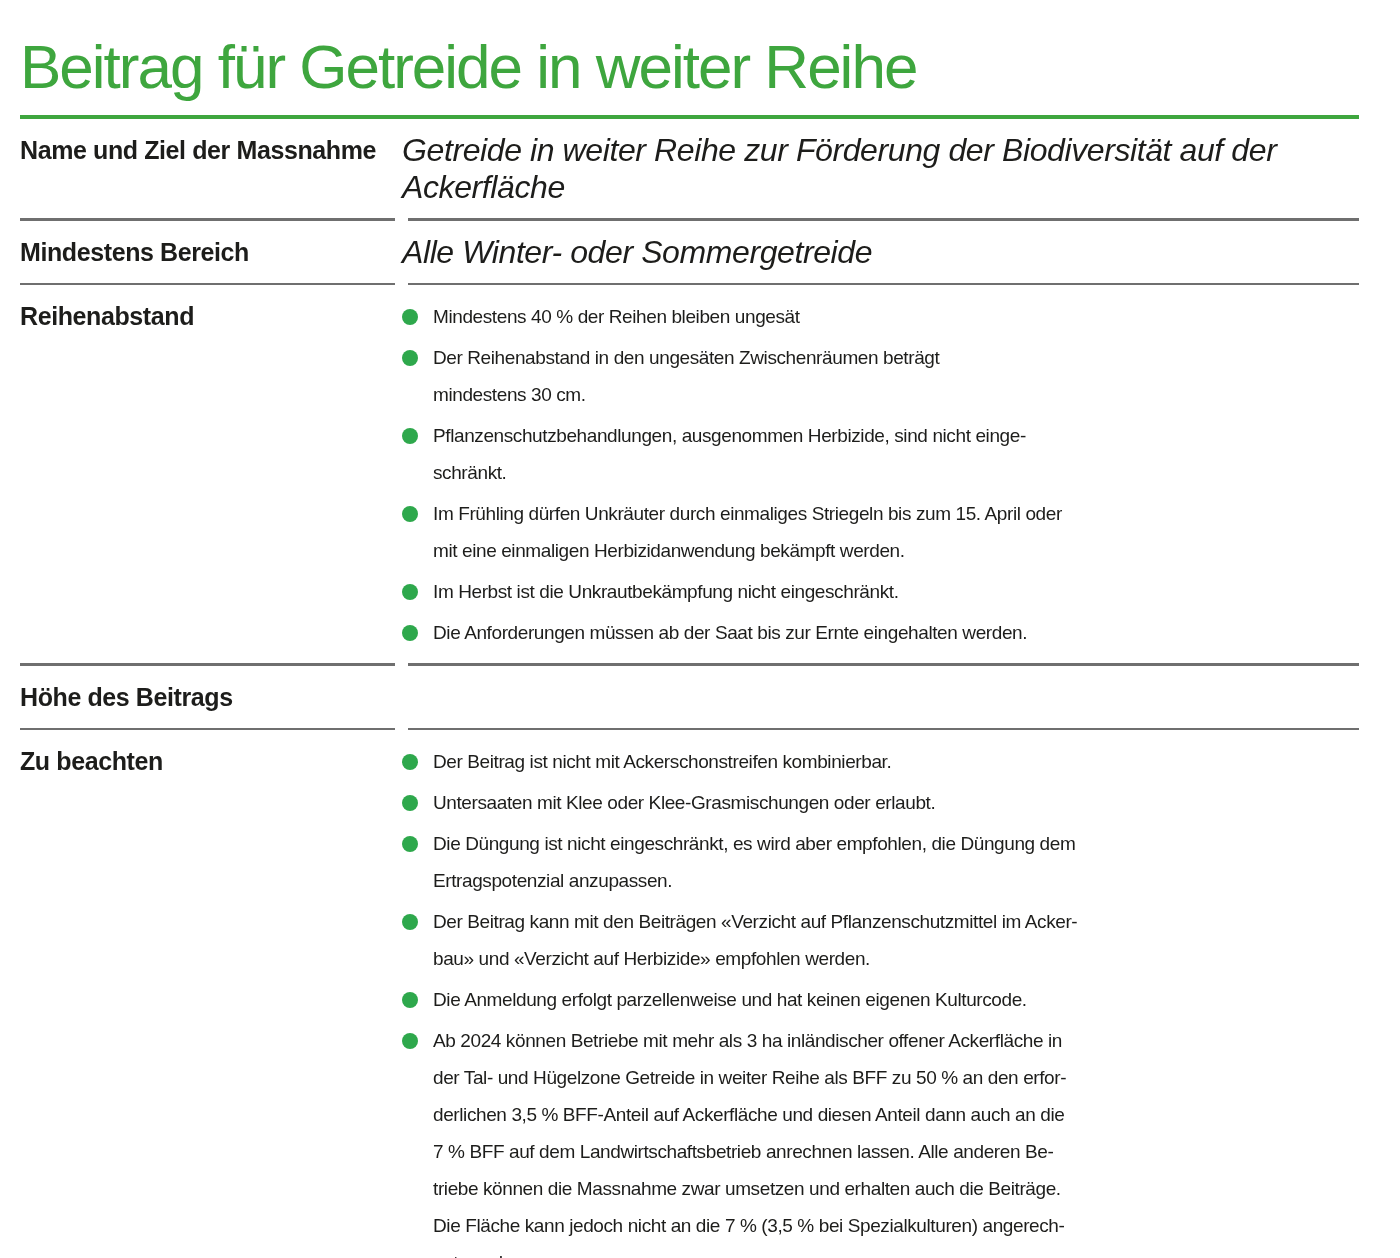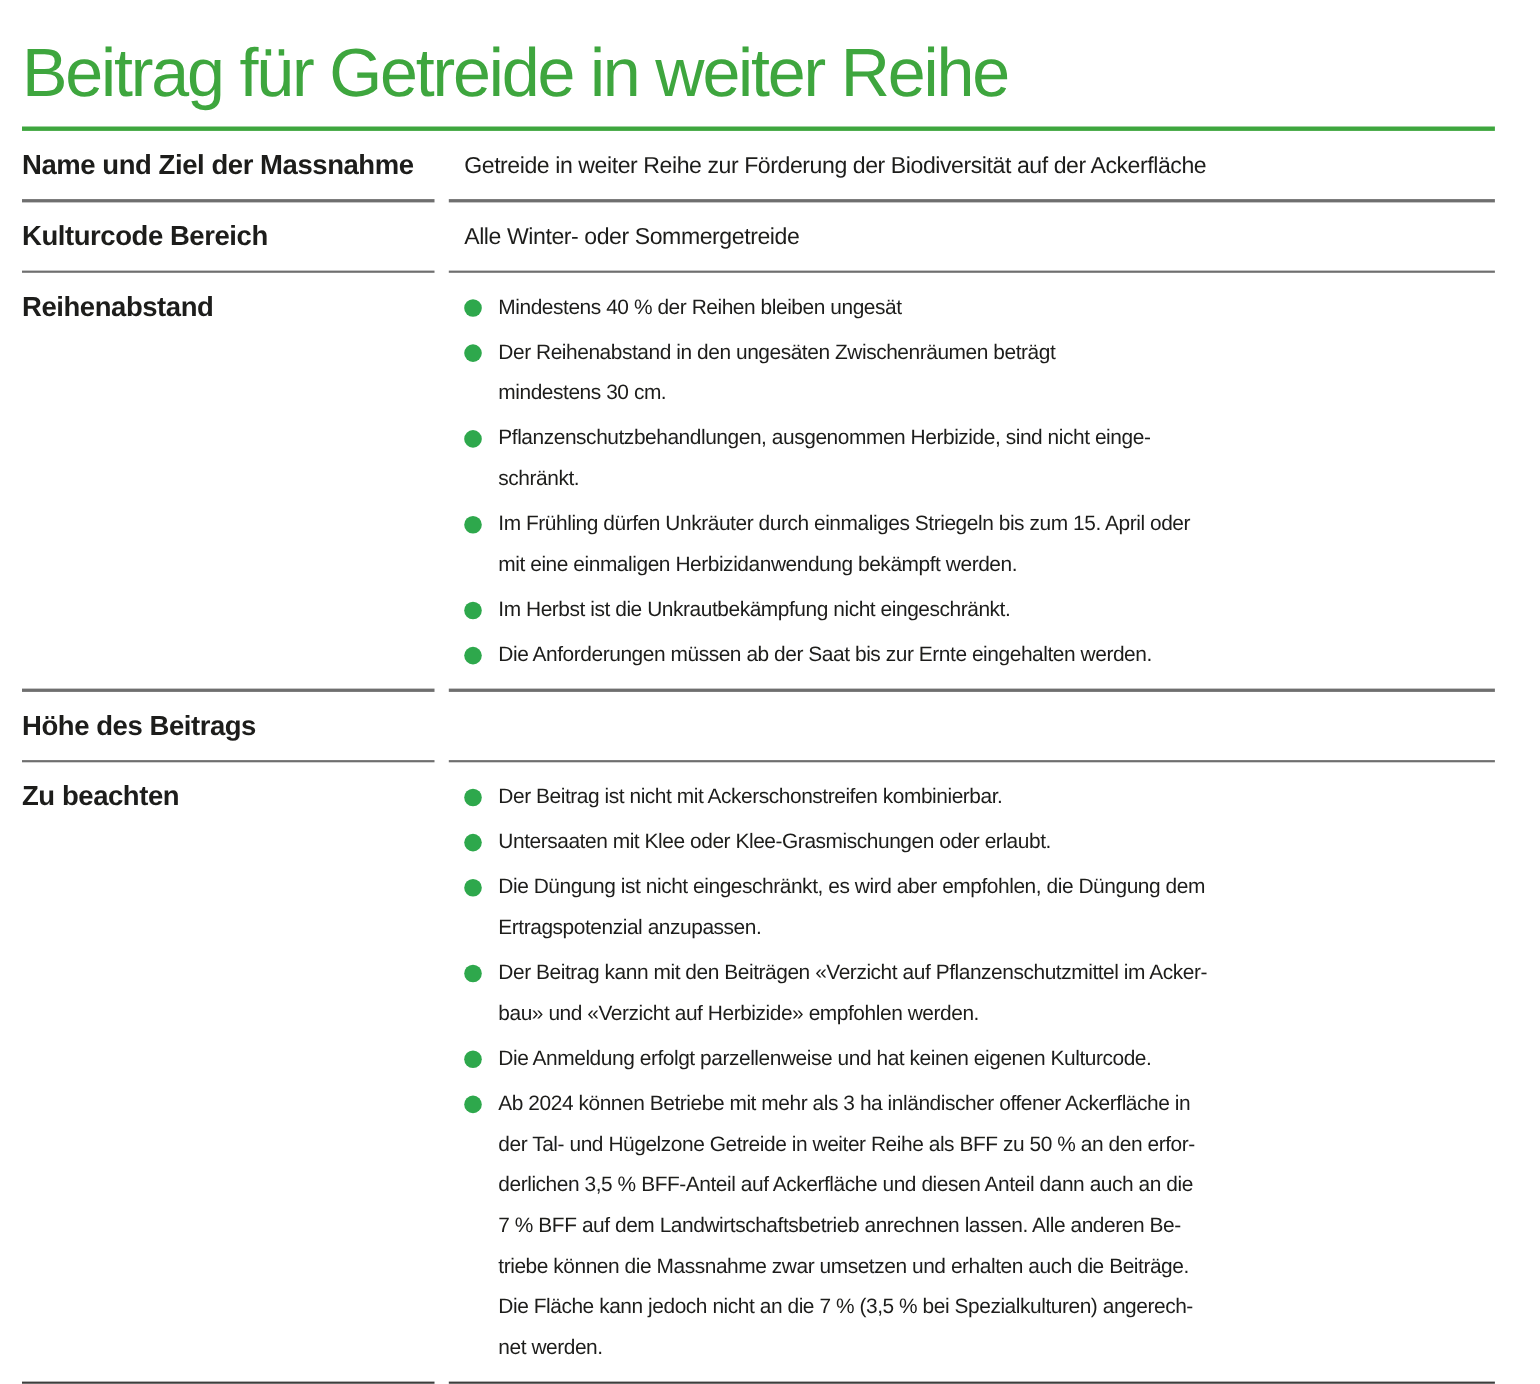--- a/index.html
+++ b/index.html
@@ -32,34 +32,35 @@
   }
   .title-rule{
     height:4px;
     background:var(--accent-green);
     margin-top:16px;
   }
   
   .trow{
     display:grid;
     grid-template-columns:375px 1fr;
-    column-gap:27px;
+    column-gap:7px;
     padding:13px 0 12px 0;
   }
   .row-label{
     font-weight:700;
     font-size:25px;
     letter-spacing:-0.4px;
     line-height:37px;
   }
   .row-value{
-    font-size:21px;
+    font-size:32px;
     letter-spacing:-0.4px;
     line-height:37px;
     white-space:pre-line;
+    font-style:italic;
   }
   .row-separator{
     display:grid;
     grid-template-columns:375px 1fr;
     column-gap:13px;
   }
   .row-separator span{
     display:block;
     height:2.5px;
     background:var(--rule-gray);
@@ -100,21 +101,21 @@
     <div class="trow">
       <div class="row-label">Name und Ziel der Massnahme</div>
       <div class="row-value">Getreide in weiter Reihe zur Förderung der Biodiversität auf der Ackerfläche</div>
     </div>
     <div class="row-separator">
         <span></span>
         <span></span>
       </div>
 
     <div class="trow">
-      <div class="row-label">Kulturcode Bereich</div>
+      <div class="row-label">Mindestens Bereich</div>
       <div class="row-value">Alle Winter- oder Sommergetreide</div>
     </div>
     <div class="row-separator">
         <span></span>
         <span></span>
       </div>
 
     <div class="trow">
       <div class="row-label">Reihenabstand</div>
       <ul class="bullets">

